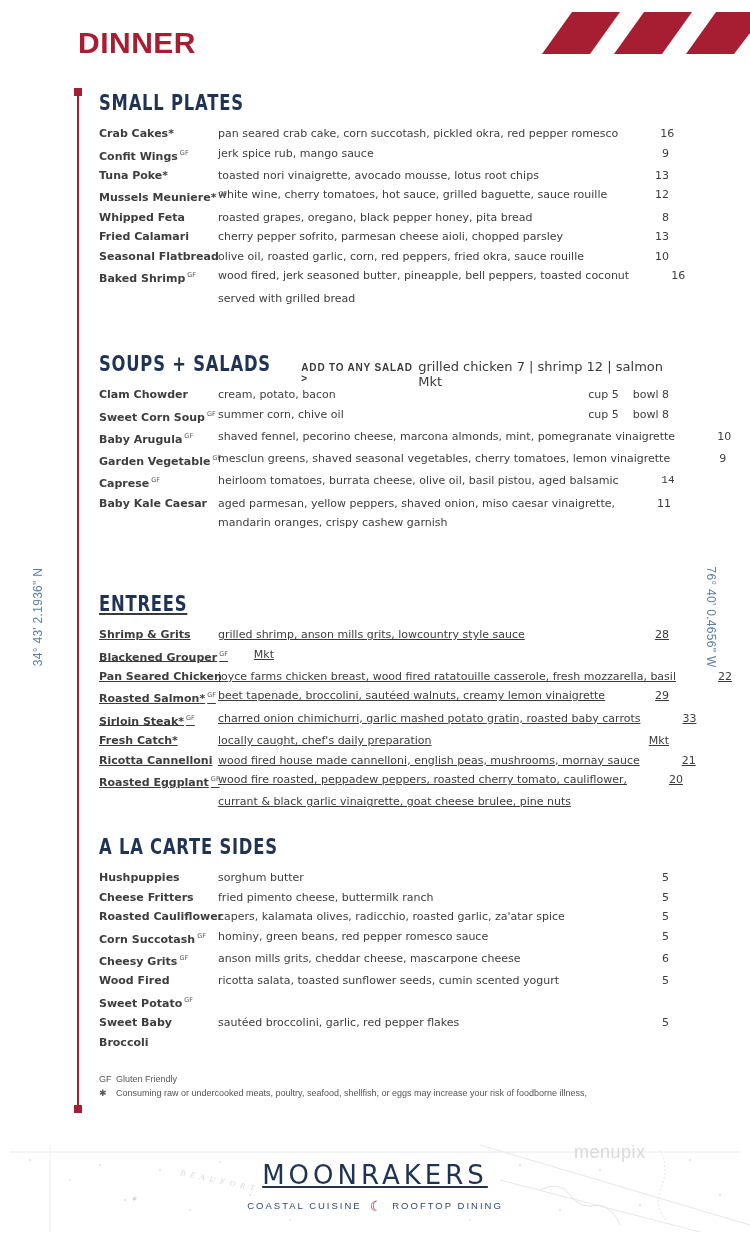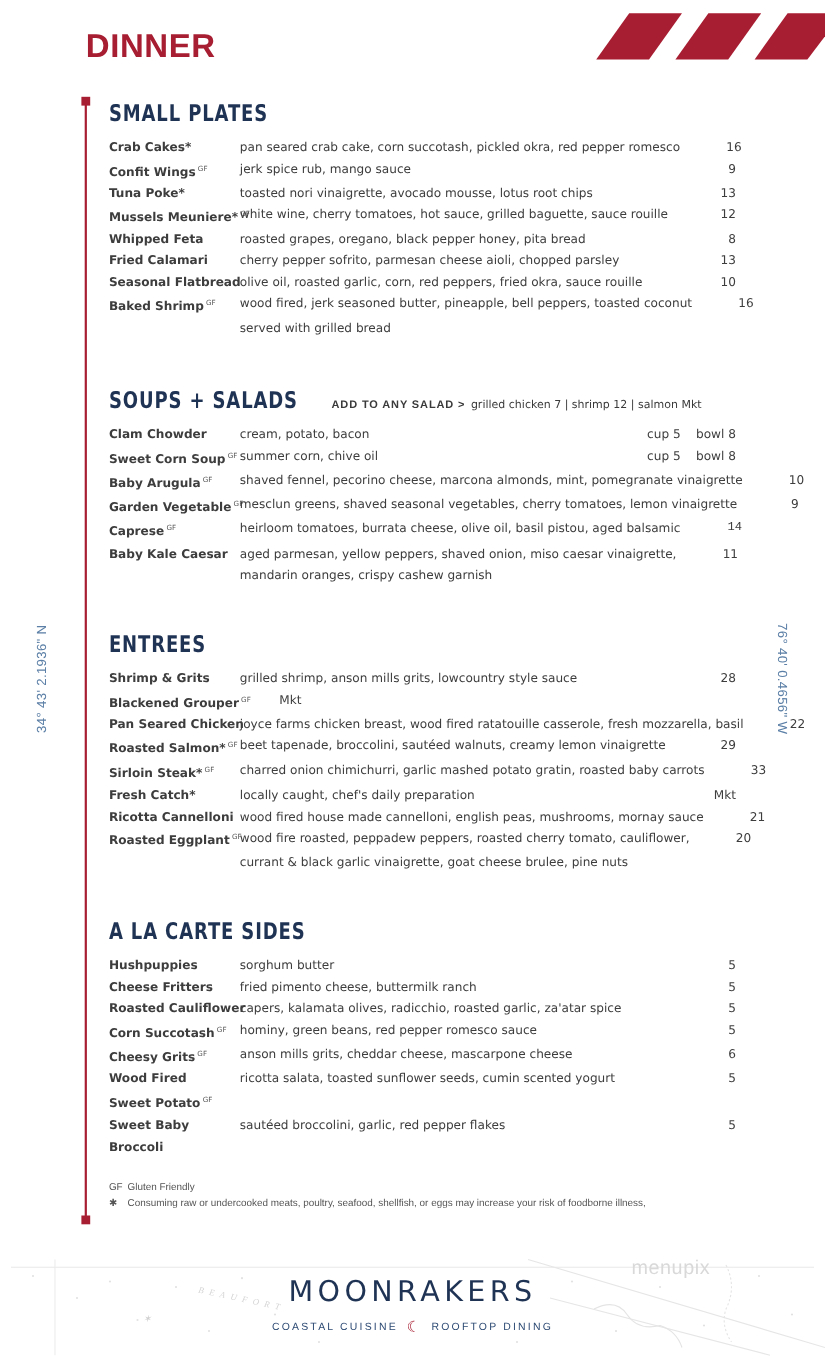--- a/index.html
+++ b/index.html
@@ -7,33 +7,33 @@
   .title { position:absolute; left:78px; top:26px; font-family:"Liberation Sans", sans-serif; font-weight:bold; font-size:30px; letter-spacing:0.5px; color:#a71d31; }
   .stripes { position:absolute; left:540px; top:8px; width:230px; height:50px; }
   .vline { position:absolute; left:77px; top:92px; width:2px; height:1018px; background:#a71d31; }
   .vcap { position:absolute; left:74px; width:8px; height:8px; background:#a71d31; }
   .coord-left { position:absolute; left:38px; top:617px; transform:translate(-50%,-50%) rotate(-90deg); white-space:nowrap; font-family:"Liberation Sans", sans-serif; font-size:12px; color:#5b7fa6; letter-spacing:0.3px; }
   .coord-right { position:absolute; left:711px; top:617px; transform:translate(-50%,-50%) rotate(90deg); white-space:nowrap; font-family:"Liberation Sans", sans-serif; font-size:12px; color:#5b7fa6; letter-spacing:0.3px; }
   .section { position:absolute; left:99px; width:570px; }
   .sec-head { display:flex; align-items:baseline; height:30px; }
   .sec-title { font-family:"DejaVu Sans", sans-serif; font-size:21px; font-weight:bold; color:#1f3354; letter-spacing:1px; transform:scaleX(0.78); transform-origin:left; display:inline-block; white-space:nowrap; }
   .addon-label { font-family:"Liberation Sans", sans-serif; font-size:10px; font-weight:bold; color:#3a3a3a; letter-spacing:0.8px; margin-left:-18px; }
-  .addon-text { font-size:10px; color:#3a3a3a; margin-left:5px; }
+  .addon-text { font-size:13px; color:#3a3a3a; margin-left:5px; }
   .items { margin-top:3px; }
   .row { display:flex; font-size:11px; line-height:19.6px; }
   .name { width:119px; flex:none; font-weight:bold; color:#3d3d3d; white-space:nowrap; }
   .gf { font-size:6.5px; font-weight:normal; vertical-align:super; margin-left:2px; color:#555; }
   .desc { flex:1; color:#3d3d3d; white-space:nowrap; }
   .price { width:56px; flex:none; text-align:right; color:#3d3d3d; white-space:nowrap; }
   .price-split { width:100px; flex:none; text-align:right; white-space:nowrap; }
   .footnotes { position:absolute; left:99px; top:1073px; font-family:"Liberation Sans", sans-serif; font-size:9px; color:#555; line-height:13.5px; }
   .fn-row { display:flex; }
   .fn-mark { width:17px; flex:none; }
   .footer { position:absolute; left:0; top:1140px; width:750px; height:95px; }
-  .brand { position:absolute; left:0; width:750px; top:1160px; text-align:center; font-family:"DejaVu Sans", sans-serif; font-size:26px; letter-spacing:4px; color:#1f3354; }
+  .brand { position:absolute; left:0; width:750px; top:1160px; text-align:center; font-family:"DejaVu Sans", sans-serif; font-size:26px; letter-spacing:4px; color:#1f3354;text-decoration:underline; }
   .tagline { position:absolute; left:0; width:750px; top:1198px; text-align:center; font-family:"Liberation Sans", sans-serif; font-size:9.5px; letter-spacing:2px; color:#2d4a73; }
   .moon { display:inline-block; color:#a71d31; font-size:14px; margin:0 8px; vertical-align:-2px; }
   .watermark { position:absolute; left:574px; top:1142px; font-family:"Liberation Sans", sans-serif; font-size:18px; color:#d9d9d9; letter-spacing:0.5px; }
 </style>
 </head>
 <body>
 
 <div class="title">DINNER</div>
 <svg class="stripes" viewBox="0 0 230 50">
   <polygon points="32,4 80,4 50,46 2,46" fill="#a71d31"></polygon>
@@ -139,21 +139,21 @@
         <span class="price" style="white-space: pre;">11</span>
       </div>
       <div class="row">
         <span class="name"><span></span></span>
         <span class="desc">mandarin oranges, crispy cashew garnish</span>
         <span class="price" style="white-space: pre;"></span>
       </div>
     </div>
 </div>
 
-<div class="section" style="top:574px;">
+<div class="section" style="top:592px;text-decoration:underline;">
   <div class="sec-head">
       <span class="sec-title">ENTREES</span>
     </div>
   <div class="items">
       <div class="row">
         <span class="name"><span>Shrimp &amp; Grits</span></span>
         <span class="desc">grilled shrimp, anson mills grits, lowcountry style sauce</span>
         <span class="price" style="white-space: pre;">28</span>
       </div>
       <div class="row">

